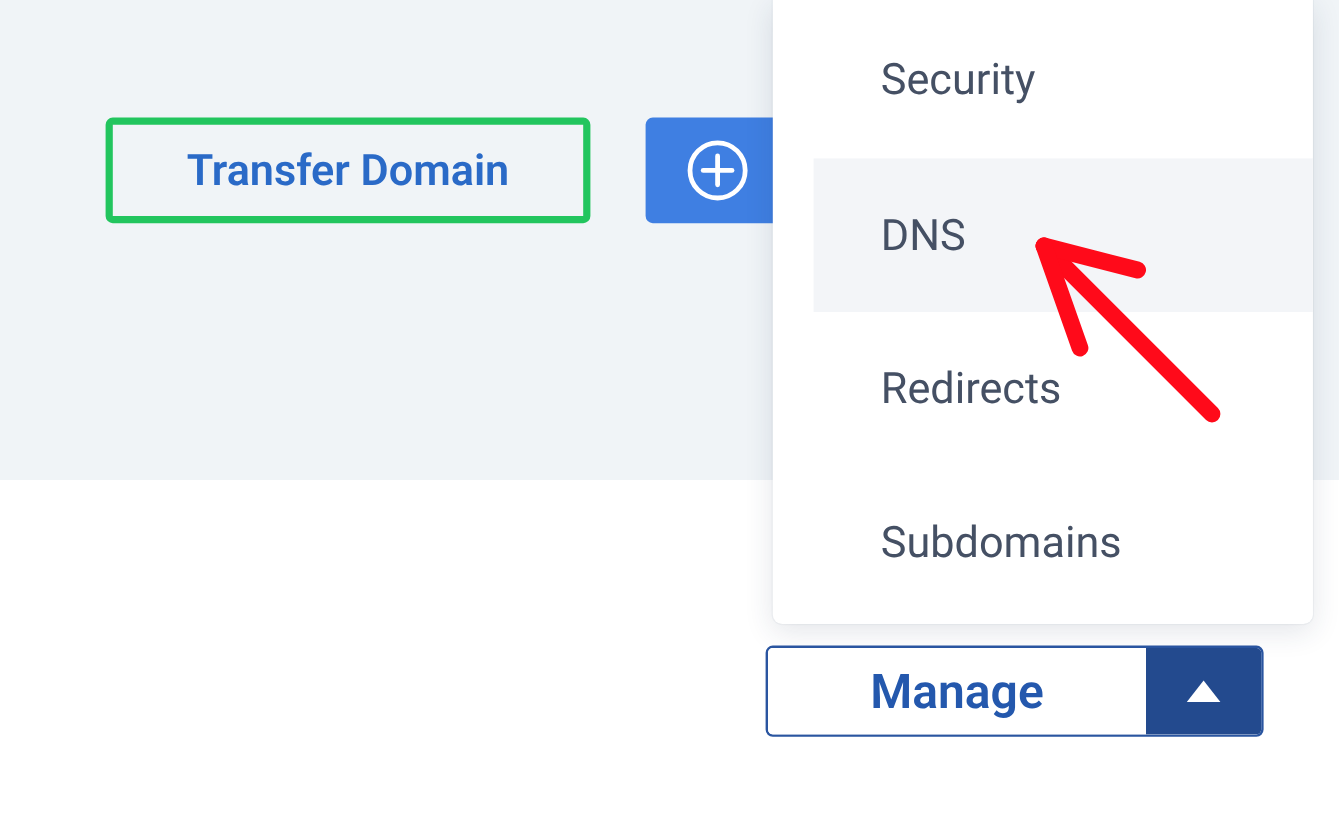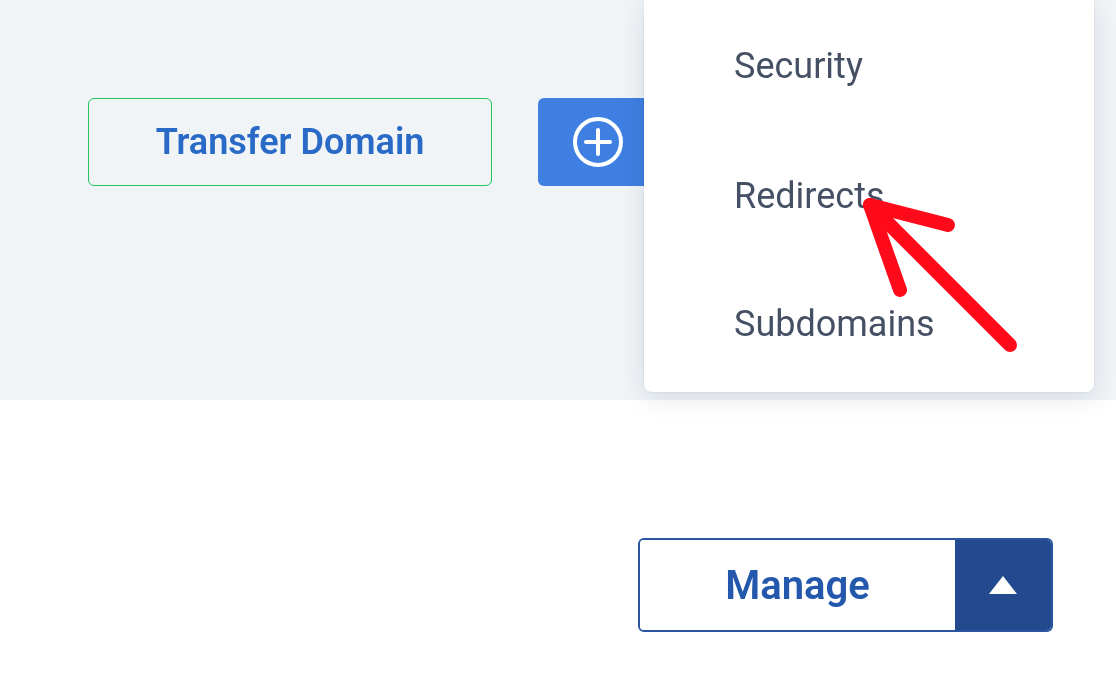--- a/index.html
+++ b/index.html
@@ -13,21 +13,21 @@
       height: 400px;
       background: #f0f4f7;
     }
 
     .transfer-btn {
       position: absolute;
       left: 88px;
       top: 98px;
       height: 88px;
       width: 404px;
-      border: 1px solid #22c55e;
+      border: 6px solid #22c55e;
       border-radius: 6px;
       background: transparent;
       color: #2a6ac7;
       font-size: 36px;
       font-weight: 600;
       display: flex;
       align-items: center;
       justify-content: center;
       cursor: pointer;
     }
@@ -72,21 +72,21 @@
       margin-left: 34px;
     }
     .dropdown-item.hover { background: #f3f5f8; }
     .dropdown-item:first-child { height: 132px; }
 
     .manage-wrap {
       position: absolute;
       left: 638px;
       top: 538px;
       width: 415px;
-      height: 94px;
+      height: 76px;
       display: flex;
       border: 2px solid #2a55a0;
       border-radius: 6px;
       overflow: hidden;
       cursor: pointer;
     }
     .manage-label {
       flex: 1;
       display: flex;
       align-items: center;
@@ -133,20 +133,23 @@
       <line x1="26" y1="14" x2="26" y2="38" stroke="#fff" stroke-width="4" stroke-linecap="round"></line>
       <line x1="14" y1="26" x2="38" y2="26" stroke="#fff" stroke-width="4" stroke-linecap="round"></line>
     </svg>
   </span>
 </div>
 
 <div class="dropdown">
   <div class="dropdown-item">
     <span>Security</span>
   </div>
+  <div class="dropdown-item hover">
+    <span>DNS</span>
+  </div>
   <div class="dropdown-item">
     <span>Redirects</span>
   </div>
   <div class="dropdown-item">
     <span>Subdomains</span>
   </div>
 </div>
 
 <div class="manage-wrap">
   <div class="manage-label">

